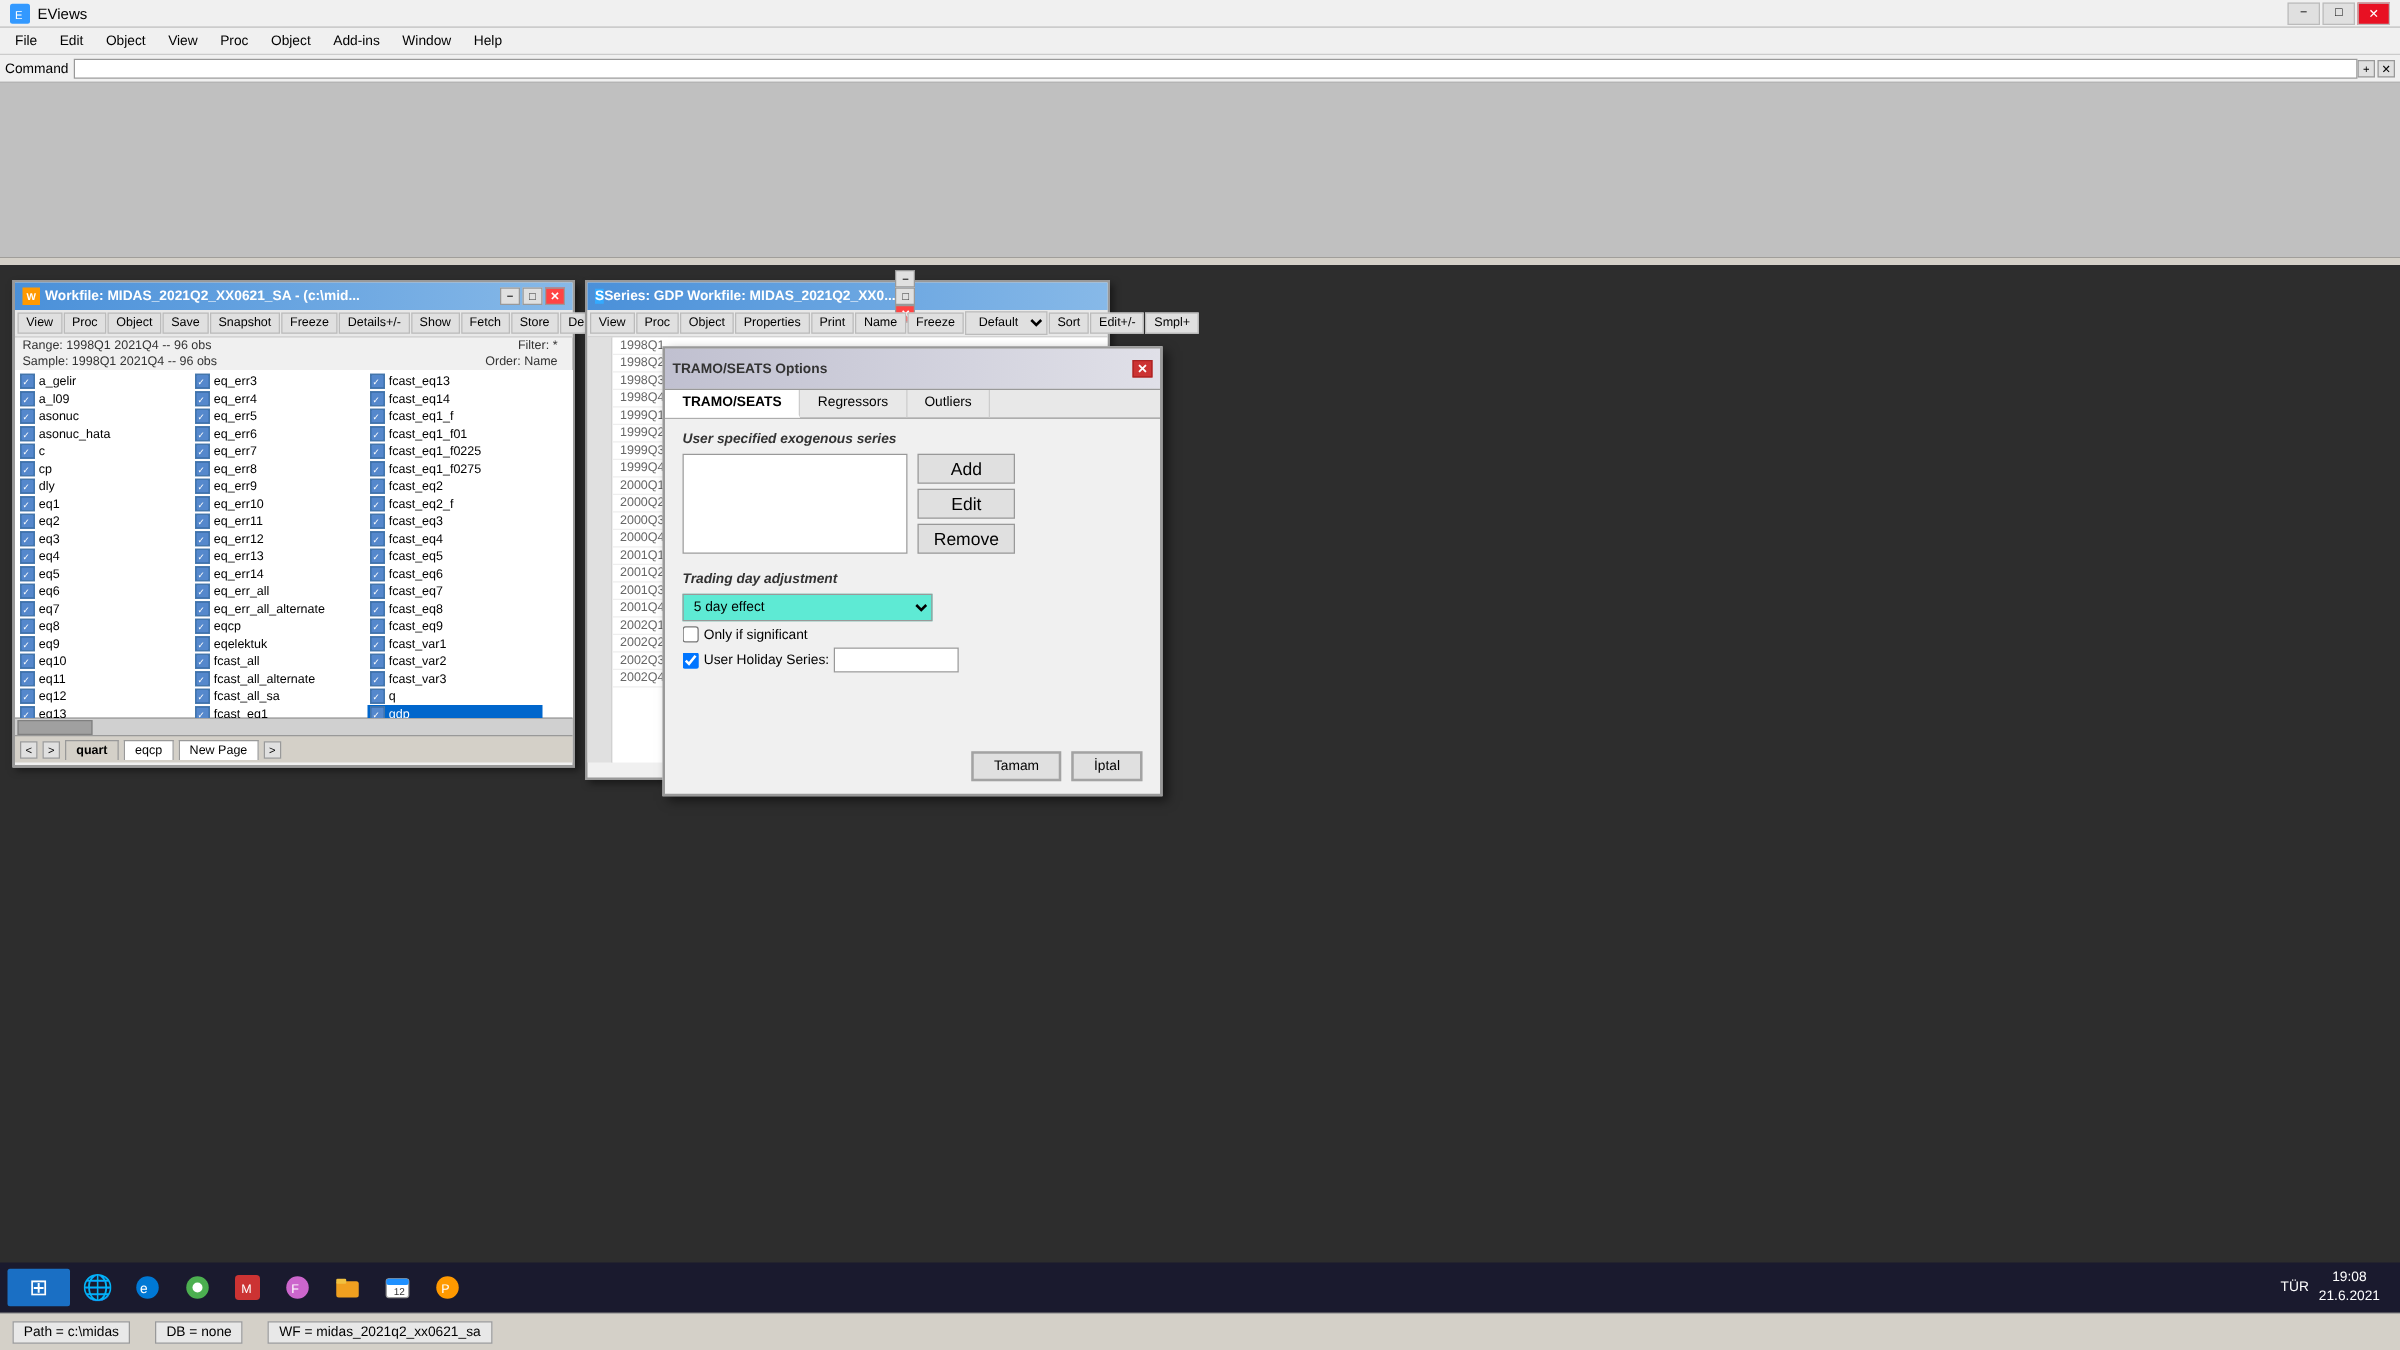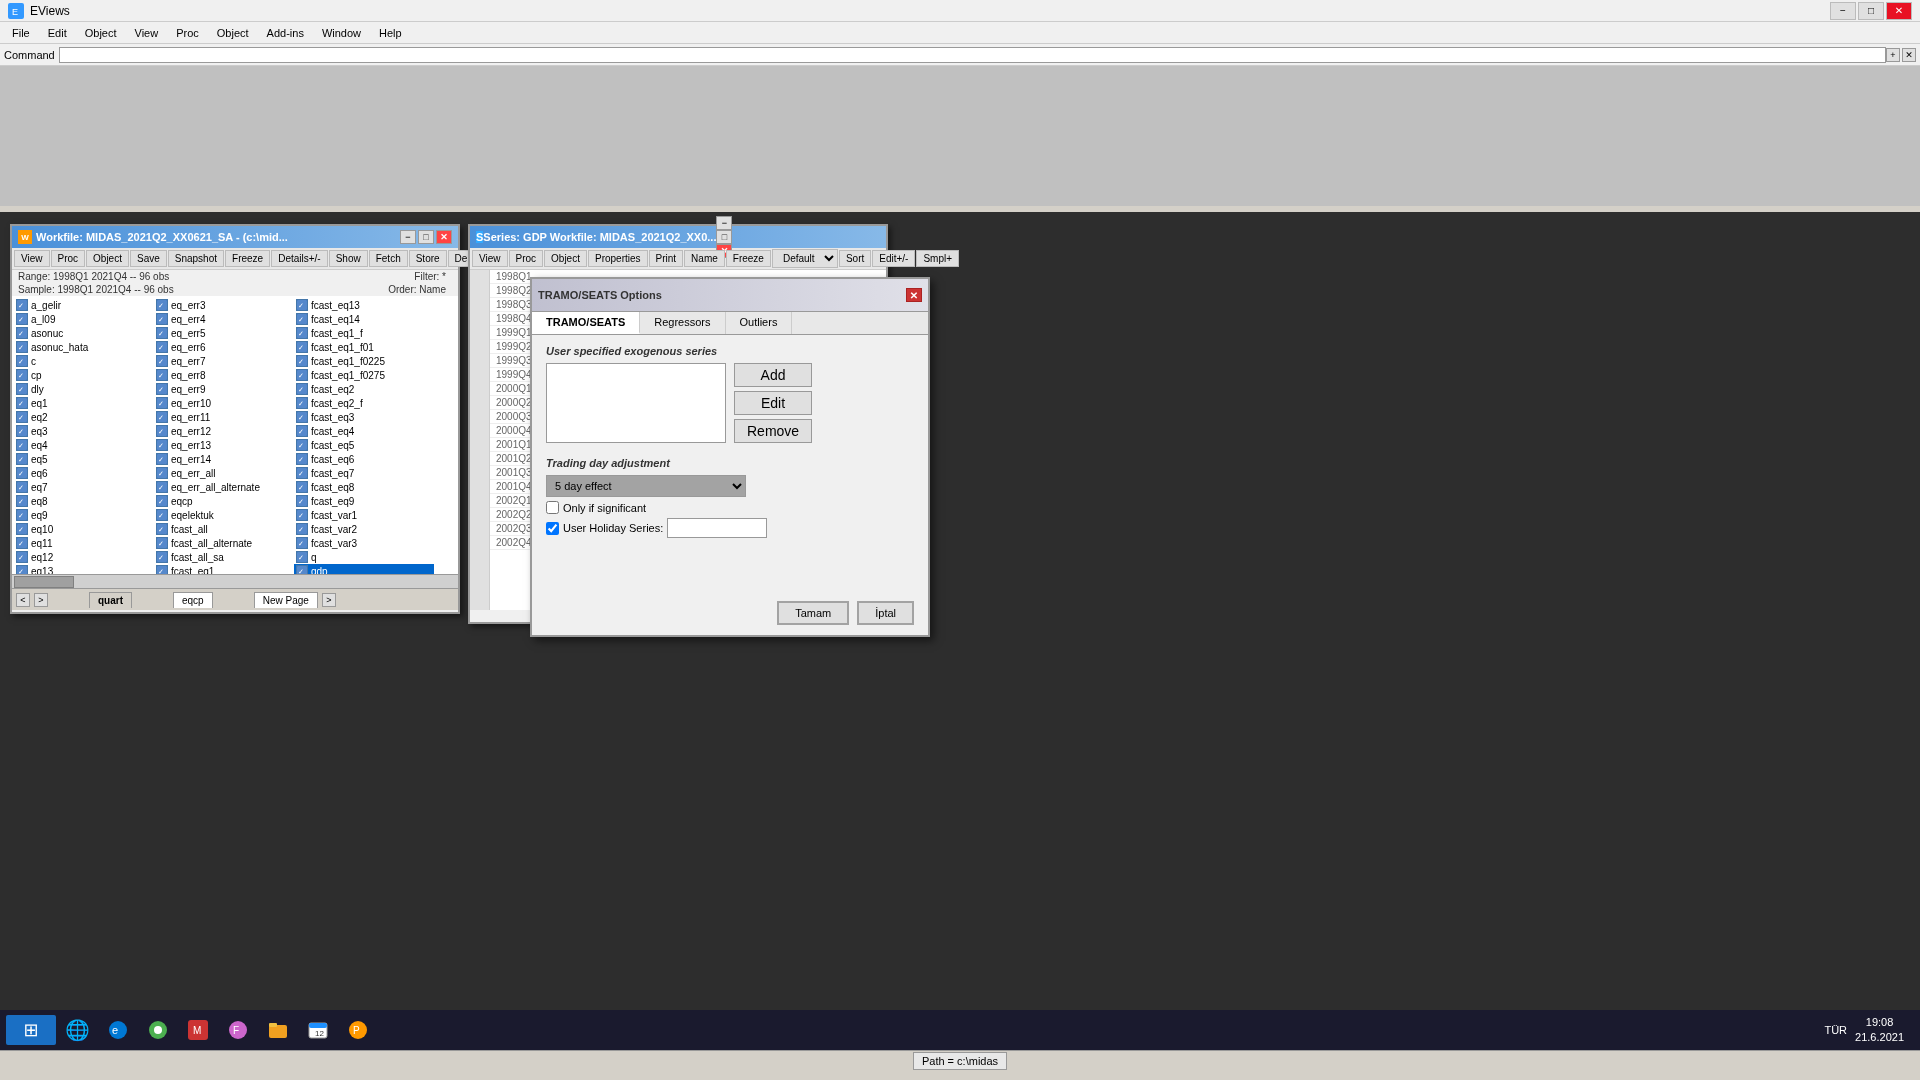--- a/index.html
+++ b/index.html
@@ -41,21 +41,21 @@
     .wt-btn { width: 16px; height: 14px; background: #e0e0e0; border: 1px solid #999; cursor: pointer; display: flex; align-items: center; justify-content: center; font-size: 9px; color: #333; }
     .wt-btn.close-btn { background: #ff4444; color: white; }
     .wf-toolbar { height: 22px; background: #e8e8e8; display: flex; align-items: center; padding: 0 2px; gap: 1px; border-bottom: 1px solid #ccc; }
     .wf-btn { padding: 2px 6px; font-size: 10px; background: #e0e0e0; border: 1px solid #bbb; cursor: pointer; white-space: nowrap; }
     .wf-list-area { height: 278px; overflow-y: auto; background: white; display: flex; flex-wrap: wrap; padding: 2px; gap: 0; }
     .wf-item { width: 140px; display: flex; align-items: center; padding: 1px 2px; font-size: 10px; cursor: pointer; }
     .wf-item.selected { background: #0066cc; color: white; }
     .wf-item .item-icon { width: 12px; height: 12px; background: #6699cc; border: 1px solid #4477aa; margin-right: 3px; display: flex; align-items: center; justify-content: center; font-size: 7px; color: white; flex-shrink: 0; }
     .wf-item .item-icon.checked { background: #3366aa; }
     .wf-bottom-bar { height: 22px; background: #d4d0c8; border-top: 1px solid #999; display: flex; align-items: center; padding: 0 4px; gap: 4px; }
-    .wf-tab { padding: 2px 8px; font-size: 10px; background: white; border: 1px solid #999; border-bottom: none; cursor: pointer; margin-left: 37px; }
+    .wf-tab { padding: 2px 8px; font-size: 10px; background: white; border: 1px solid #999; border-bottom: none; cursor: pointer; }
     .wf-tab.active { background: #d4d0c8; font-weight: bold; }
     .wf-scroll-btn { width: 14px; height: 14px; background: #e0e0e0; border: 1px solid #999; cursor: pointer; display: flex; align-items: center; justify-content: center; font-size: 9px; }
 
     
     #series-window { position: absolute; top: 12px; left: 468px; width: 420px; height: 400px; background: #f0f0f0; border: 2px solid #999; box-shadow: 3px 3px 6px rgba(0,0,0,0.5); }
     .series-title-bar { height: 22px; background: linear-gradient(to right, #4a90d9, #87b9e8); display: flex; align-items: center; padding: 0 6px; color: white; font-size: 11px; font-weight: bold; }
     .series-data-area { flex: 1; background: white; overflow-y: auto; }
     .series-row { display: flex; align-items: center; padding: 1px 6px; font-size: 10px; border-bottom: 1px solid #eee; }
     .series-row .sr-label { width: 60px; color: #666; }
     .series-row .sr-value { flex: 1; text-align: right; }
@@ -66,32 +66,32 @@
     .dialog-title-text { flex: 1; }
     .dialog-close-btn { width: 16px; height: 14px; background: #cc3333; color: white; border: 1px solid #aa2222; cursor: pointer; display: flex; align-items: center; justify-content: center; font-size: 10px; }
     .dialog-tabs { display: flex; border-bottom: 1px solid #999; background: #e8e8e8; }
     .dialog-tab { padding: 4px 14px; font-size: 11px; cursor: pointer; border-right: 1px solid #ccc; }
     .dialog-tab.active { background: white; border-bottom: 2px solid white; font-weight: bold; }
     .dialog-content { padding: 10px 14px; }
     .section-label { font-size: 11px; font-weight: bold; margin-bottom: 6px; color: #333; font-style: italic; }
     .exog-area { width: 100%; height: 80px; background: white; border: 1px solid #999; margin-bottom: 4px; }
     .exog-btn { padding: 3px 12px; font-size: 14px; background: #e0e0e0; border: 1px solid #999; cursor: pointer; }
     .trading-section { margin-top: 10px; }
-    .dropdown-select { width: 200px; height: 22px; border: 1px solid #999; background: #a3a3a3; font-size: 11px; padding: 0 4px; }
+    .dropdown-select { width: 200px; height: 22px; border: 1px solid #999; background: #5eead4; font-size: 11px; padding: 0 4px; }
     .checkbox-row { display: flex; align-items: center; margin-top: 4px; gap: 4px; font-size: 11px; }
     .checkbox-input { width: 13px; height: 13px; cursor: pointer; }
     .user-holiday-row { display: flex; align-items: center; margin-top: 4px; gap: 4px; font-size: 11px; }
     .user-holiday-input { width: 100px; height: 20px; border: 1px solid #999; font-size: 11px; padding: 0 3px; }
     .easter-section { margin-top: 10px; }
     .easter-dropdown { width: 200px; height: 22px; border: 1px solid #999; background: white; font-size: 11px; padding: 0 4px; }
     .dialog-footer { position: absolute; bottom: 10px; right: 14px; display: flex; gap: 8px; }
     .footer-btn { padding: 4px 16px; font-size: 11px; background: #e0e0e0; border: 2px solid #a3a3a3; cursor: pointer; }
 
     
-    #status-bar { position: absolute; bottom: 0; left: 0; width: 1920px; height: 30px; background: #d4d0c8; border-top: 1px solid #999; display: flex; align-items: center; padding: 1px 10px; gap: 20px; font-size: 11px; flex-direction: column; }
+    #status-bar { position: absolute; bottom: 0; left: 0; width: 1920px; height: 30px; background: #d4d0c8; border-top: 1px solid #999; display: flex; align-items: center; padding: 12px 10px; gap: 20px; font-size: 11px; }
     .status-item { padding: 2px 8px; border: 1px solid #999; background: #e8e8e8; font-size: 11px; }
 
     
     #taskbar { position: absolute; bottom: 30px; left: 0; width: 1920px; height: 40px; background: #1a1a2e; display: flex; align-items: center; padding: 0 6px; gap: 4px; }
     .taskbar-start { width: 50px; height: 30px; background: #1a6fc4; border: none; cursor: pointer; display: flex; align-items: center; justify-content: center; color: white; font-size: 18px; border-radius: 2px; }
     .taskbar-icon { width: 36px; height: 30px; background: transparent; border: none; cursor: pointer; display: flex; align-items: center; justify-content: center; font-size: 20px; border-radius: 2px; }
     .taskbar-spacer { flex: 1; }
     .taskbar-right { display: flex; align-items: center; gap: 8px; padding: 0 10px; color: white; font-size: 11px; }
     .taskbar-time { text-align: center; line-height: 1.4; }
 

